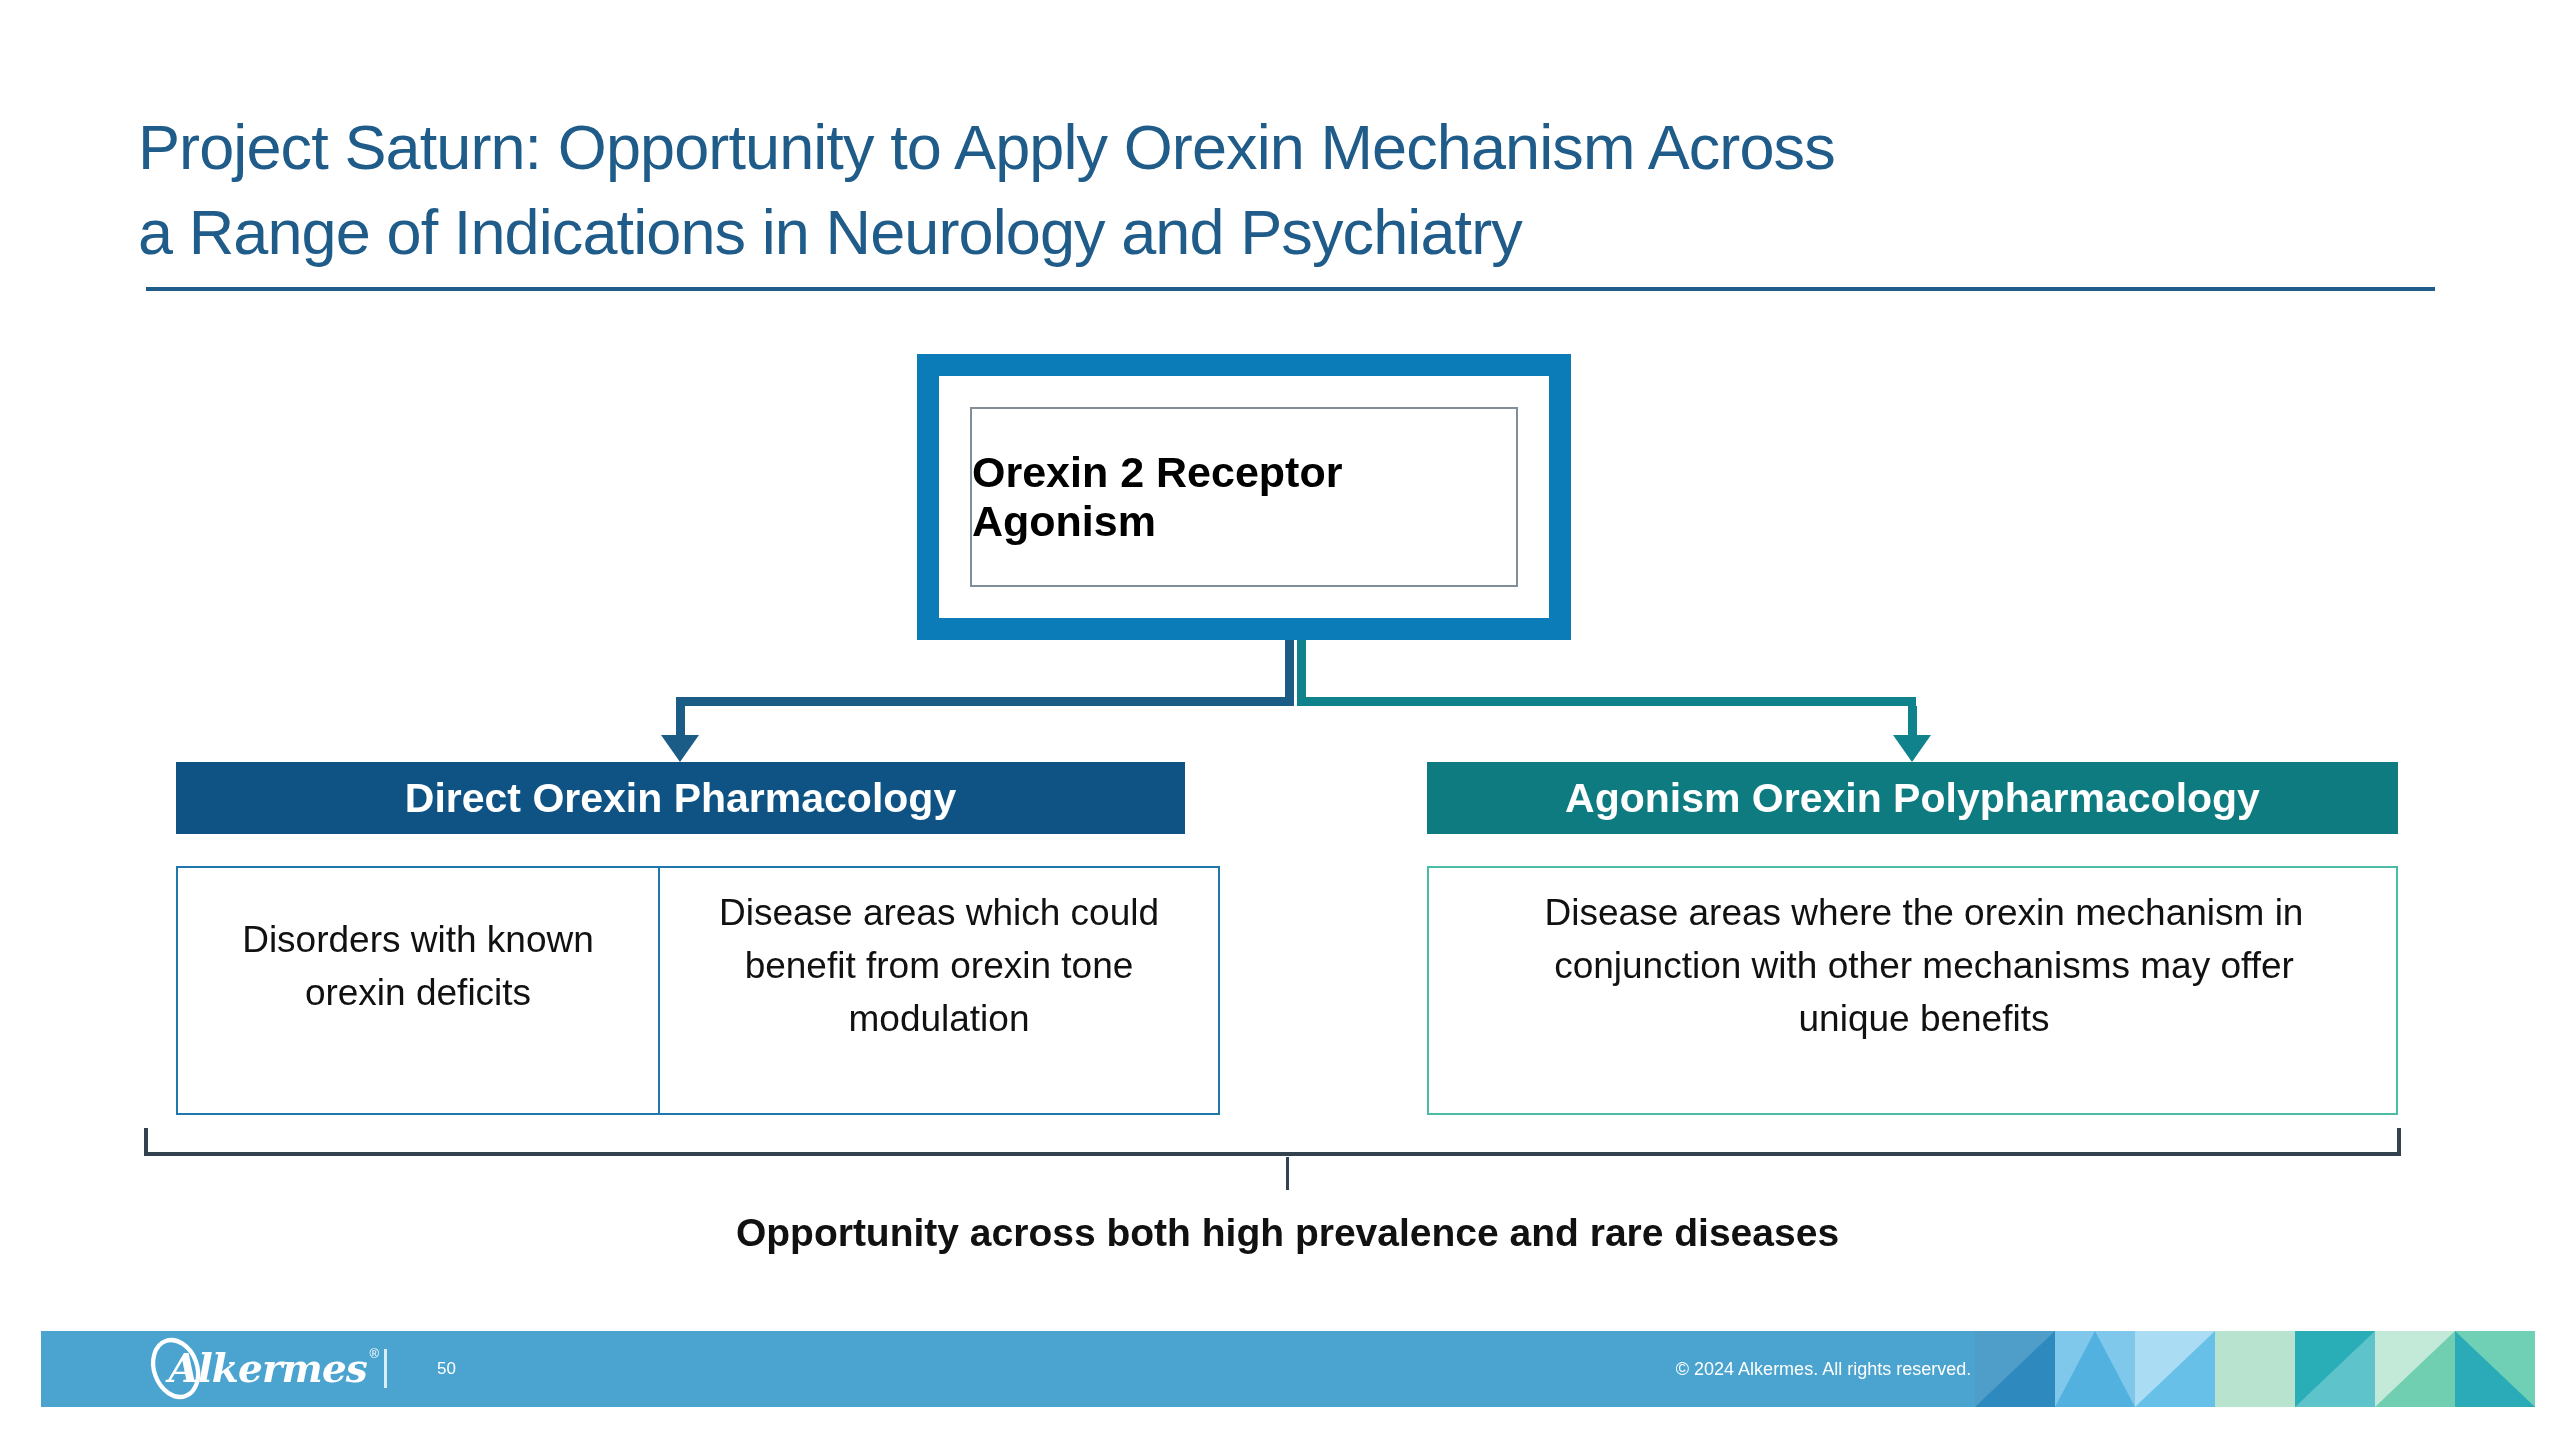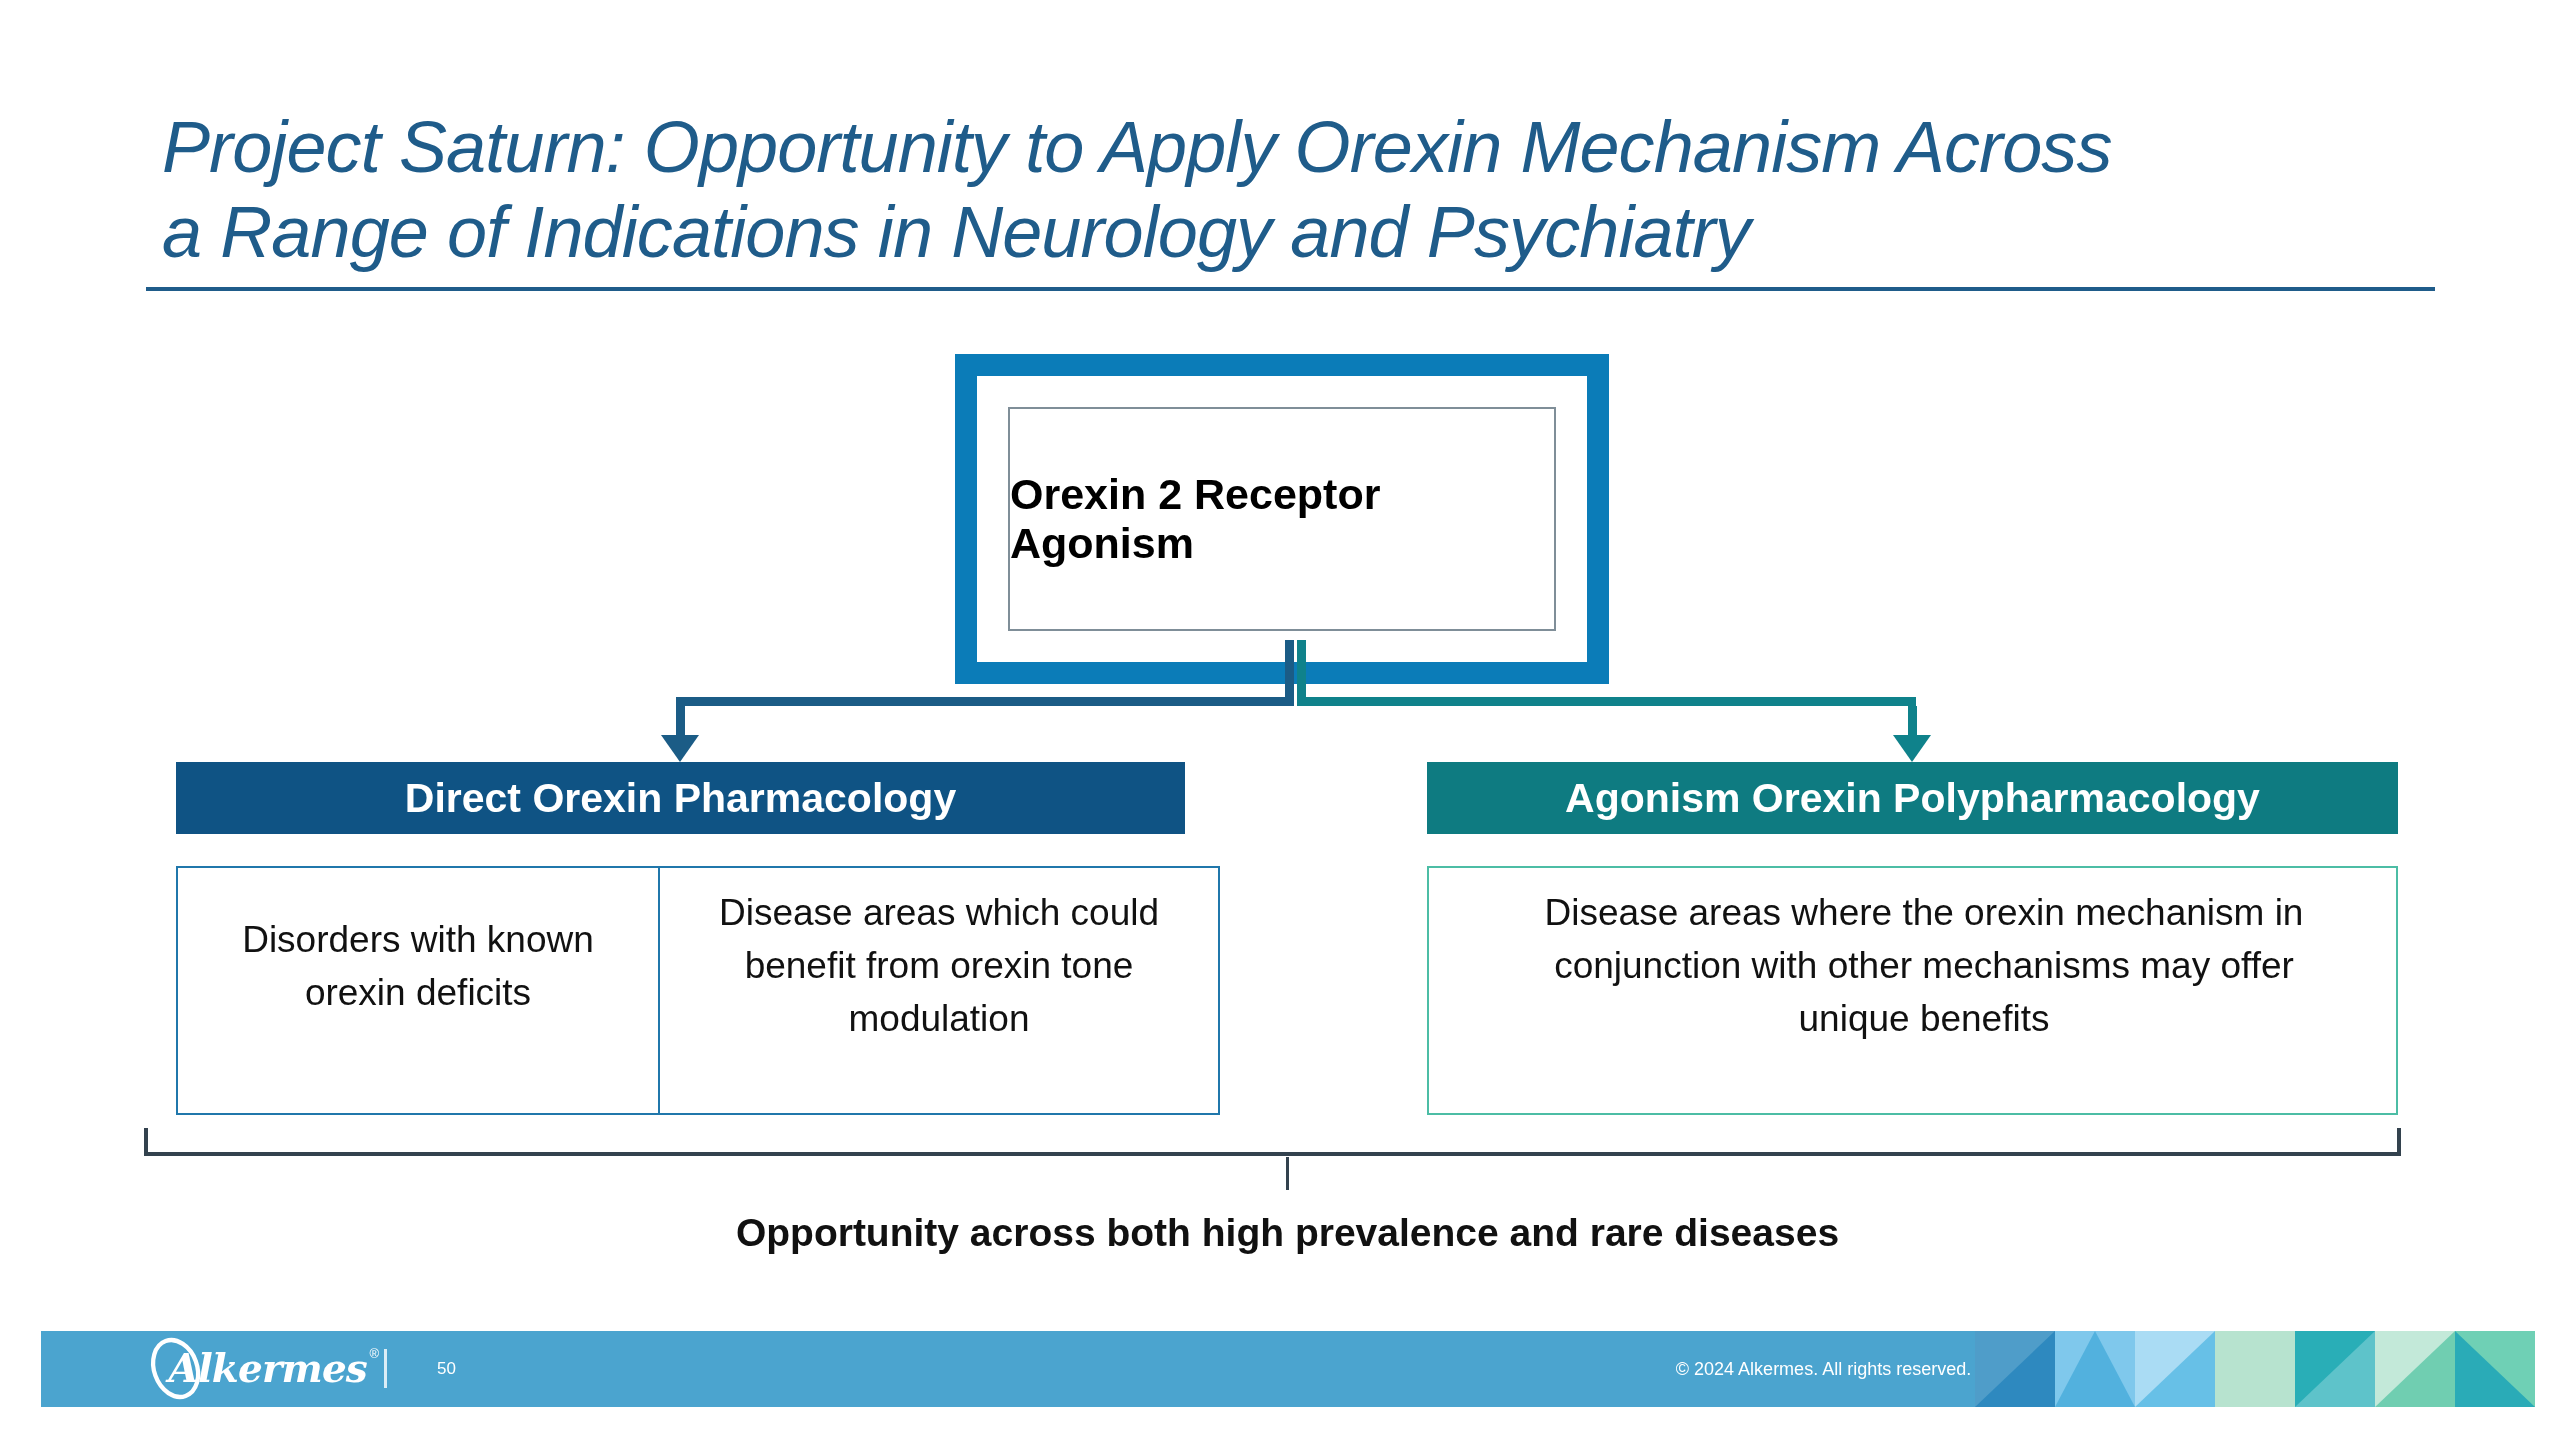--- a/index.html
+++ b/index.html
@@ -1,25 +1,25 @@
 <!DOCTYPE html>
 <html style="--c-title: #1f5c8a; --c-root-border: #0b7cb8; --c-root-inner-border: #7f8e98; --c-left-dark: #0f5384; --c-right-teal: #0e7b81; --c-conn-left: #1b5c86; --c-conn-right: #0f828b; --c-lbox-border: #2077ab; --c-rbox-border: #4cbda5; --c-bracket: #33424e; --c-footer: #4ba4cf;font-size:13.7px"><head>
 <meta charset="utf-8">
 <style>
   html,body{margin:0;padding:0;background:#ffffff;}
   body{width:2576px;height:1449px;font-family:"Liberation Sans",sans-serif;}
   .slide{position:relative;width:2576px;height:1449px;background:#ffffff;overflow:hidden;}
   .abs{position:absolute;}
 
   
-  .title{left:162px;top:105px;width:2318px;font-size:72px;line-height:85px;font-weight:400;color:var(--c-title);letter-spacing:-0.9px;font-style:italic;}
+  .title{left:138px;top:105px;width:2318px;font-size:63px;line-height:85px;font-weight:400;color:var(--c-title);letter-spacing:-0.9px;}
   .title-rule{left:146px;top:287px;width:2289px;height:4.3px;background:var(--c-title);}
 
   
-  .root-box{left:955px;top:354px;width:654px;height:330px;background:var(--c-root-border);}
+  .root-box{left:917px;top:354px;width:654px;height:286px;background:var(--c-root-border);}
   .root-white{position:absolute;inset:22px;background:#ffffff;}
   .root-inner{position:absolute;inset:31px;border:2.6px solid var(--c-root-inner-border);display:flex;align-items:center;justify-content:center;}
   .root-label{font-size:43px;font-weight:bold;color:#000000;}
 
   
   .stem{top:640px;width:8.6px;height:58px;}
   .stem-left{left:1285px;background:var(--c-conn-left);}
   .stem-right{left:1297px;background:var(--c-conn-right);}
   .hbar{top:697px;height:8.6px;}
   .hbar-left{left:676px;width:618px;background:var(--c-conn-left);}

